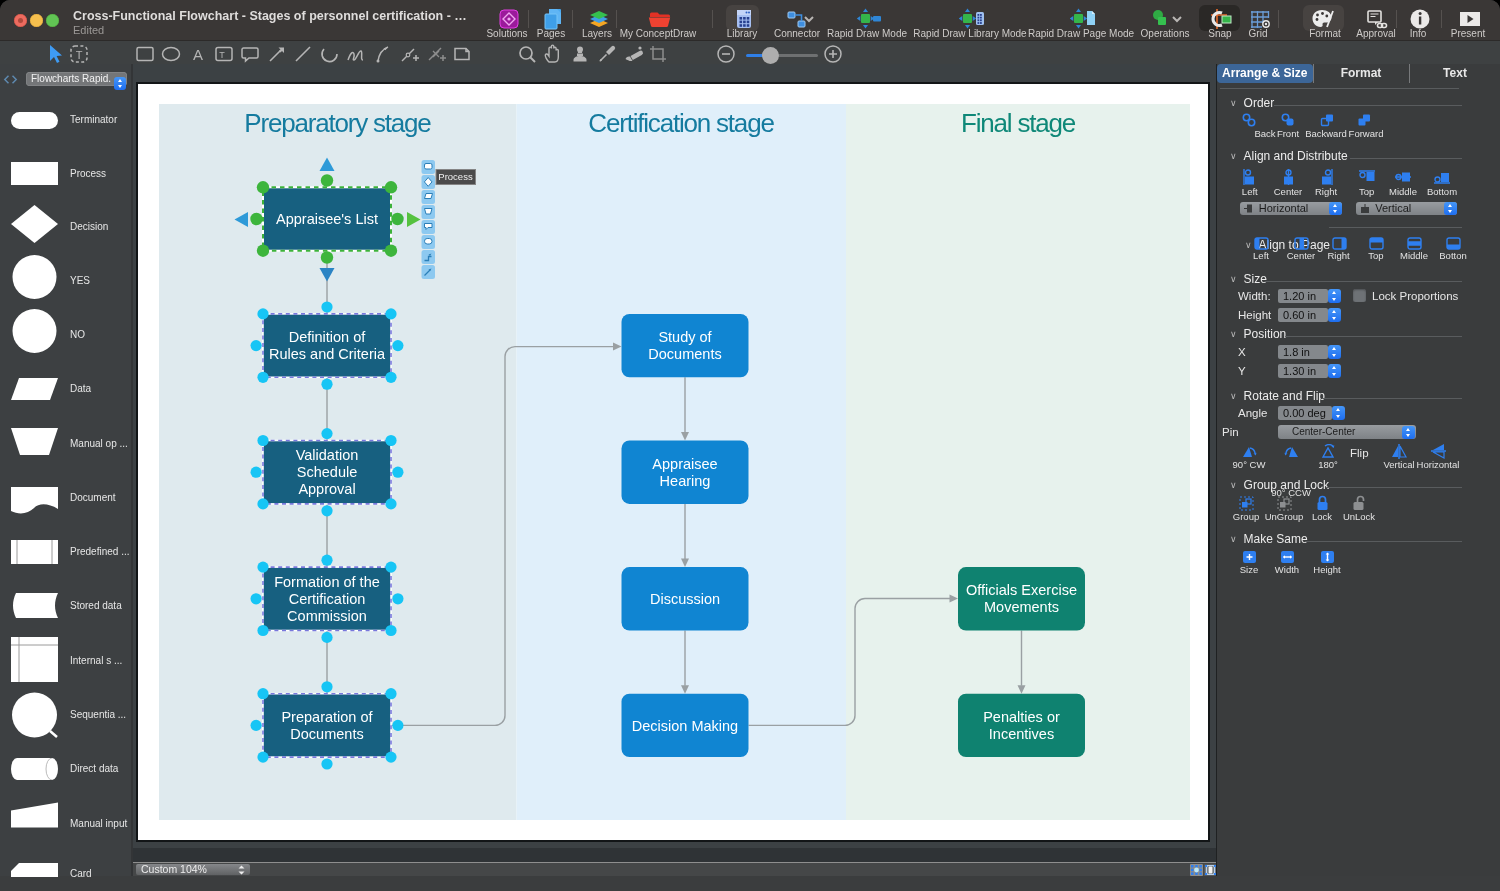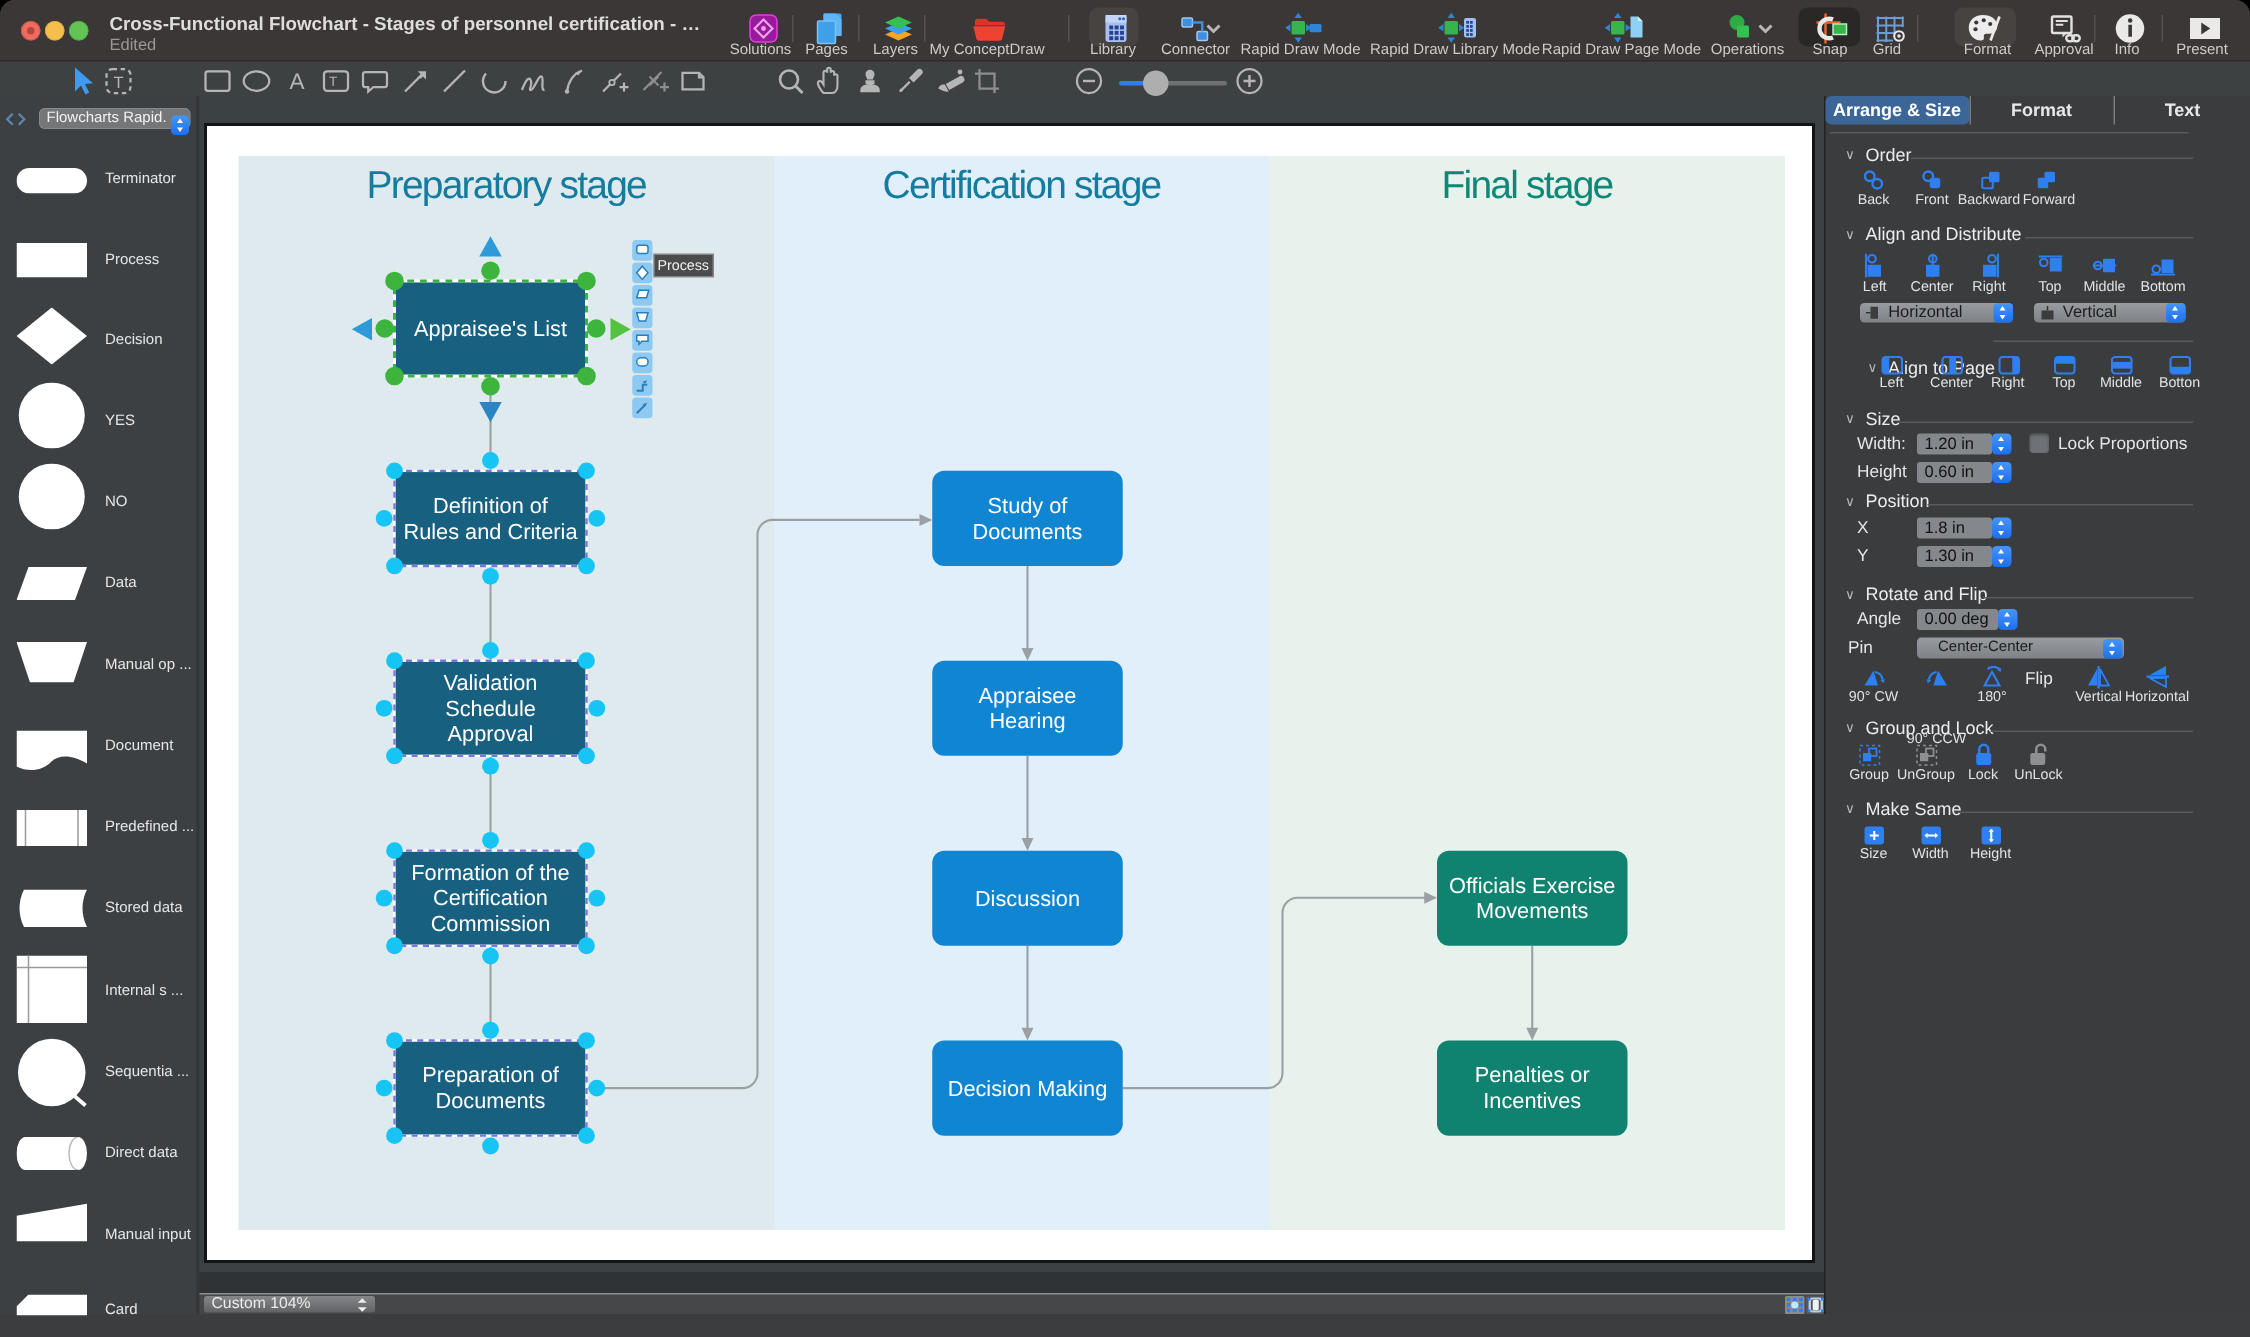--- a/index.html
+++ b/index.html
@@ -573,21 +573,21 @@
     <div class="abs" style="left:95.5px;top:0;width:96px;height:19px;color:#e8e8e8;font-size:12px;font-weight:bold;text-align:center;line-height:19px;border-left:1px solid #77797b;">Format</div>
     <div class="abs" style="left:191.5px;top:0;width:92px;height:19px;color:#e8e8e8;font-size:12px;font-weight:bold;text-align:center;line-height:19px;border-left:1px solid #77797b;">Text</div>
     <div class="abs" style="left:3px;top:24px;width:239px;height:6px;border-top:1px solid #595c5e;border-radius:0 0 0 0;"></div>
 
     <div class="sechead" style="left:13px;top:32px;">Order</div>
     <div class="secline" style="left:57px;top:41px;width:188px;"></div>
     <svg class="abs" style="left:25px;top:49px;width:14px;height:14px;" viewBox="0 0 14 14">
         <circle cx="4.5" cy="4.5" r="3.2" fill="none" stroke="#2e7ff0" stroke-width="1.6"></circle>
         <circle cx="9.5" cy="9.5" r="3.2" fill="none" stroke="#2e7ff0" stroke-width="1.6"></circle>
       </svg>
-    <div class="plabel" style="left:32px;top:64px;">Back</div>
+    <div class="plabel" style="left:48px;top:64px;">Back</div>
     <svg class="abs" style="left:64px;top:49px;width:14px;height:14px;" viewBox="0 0 14 14">
         <circle cx="4.5" cy="4.5" r="3.2" fill="none" stroke="#2e7ff0" stroke-width="1.6"></circle>
         <rect x="5.5" y="5.5" width="7" height="7" rx="2" fill="#2e7ff0"></rect>
       </svg>
     <div class="plabel" style="left:71px;top:64px;">Front</div>
     <svg class="abs" style="left:103px;top:49px;width:14px;height:14px;" viewBox="0 0 14 14">
         <rect x="1.5" y="5.5" width="7" height="7" rx="1" fill="none" stroke="#2e7ff0" stroke-width="1.4"></rect>
         <rect x="6" y="1.5" width="7" height="7" rx="1" fill="#2e7ff0"></rect>
       </svg>
     <div class="plabel" style="left:109px;top:64px;">Backward</div>
@@ -704,21 +704,21 @@
     <div class="stepper" style="left:111px;top:281px;"></div>
     <div class="flabel" style="left:21px;top:301px;">Y</div>
     <div class="inpill" style="left:61px;top:300px;width:50px;">1.30 in</div>
     <div class="stepper" style="left:111px;top:300px;"></div>
 
     <div class="sechead" style="left:13px;top:325px;">Rotate and Flip</div>
     <div class="secline" style="left:105px;top:334px;width:140px;"></div>
     <div class="flabel" style="left:21px;top:343px;">Angle</div>
     <div class="inpill" style="left:61px;top:342px;width:54px;">0.00 deg</div>
     <div class="stepper" style="left:115px;top:342px;"></div>
-    <div class="flabel" style="left:15px;top:362px;">Pin</div>
+    <div class="flabel" style="left:5px;top:362px;">Pin</div>
     <div class="abs" style="left:61px;top:361px;width:138px;height:14px;background:linear-gradient(#989ca0,#7e8286);border-radius:3px;">
       <div class="abs" style="left:14px;top:0;font-size:10px;color:#1c1c1c;line-height:14px;">Center-Center</div>
       <div class="stepper" style="left:124px;top:.5px;width:13px;height:13px;"></div>
     </div>
     <svg class="abs" style="left:24px;top:380px;width:17px;height:15px;" viewBox="0 0 17 15">
         <path d="M2 13 L8 3 L11 13 Z" fill="#2e7ff0"></path>
         <path d="M9 4 a6 6 0 0 1 5 5" fill="none" stroke="#2e7ff0" stroke-width="1.5"></path>
         <path d="M14.8 11.5 l-2.3 -2 3 -0.8 z" fill="#2e7ff0"></path>
       </svg>
     <div class="plabel" style="left:32px;top:395px;">90° CW</div>

